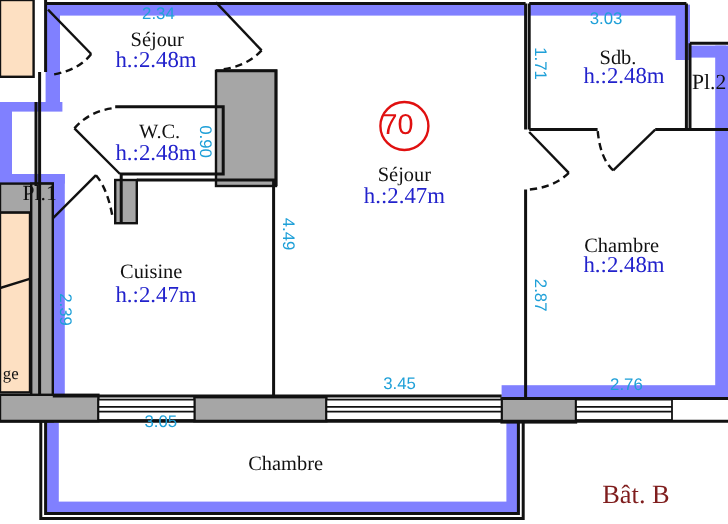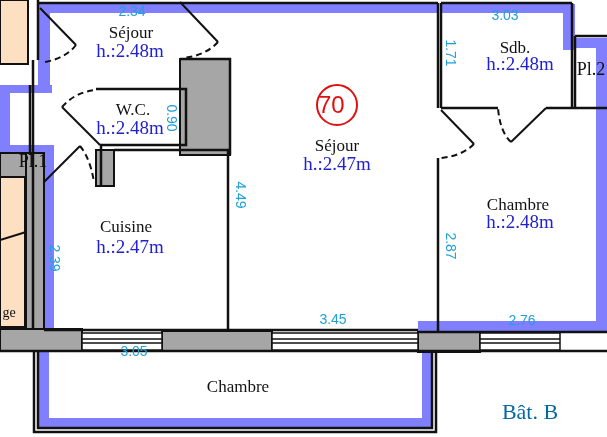--- a/index.html
+++ b/index.html
@@ -4,21 +4,21 @@
   <style>
     html, body { margin: 0; padding: 0; background: #ffffff; }
     body { width: 607px; height: 437px; overflow: hidden; position: relative; font-family: "Liberation Serif", serif; }
     #plan { position: absolute; left: 0; top: 0; width: 607px; height: 437px; }
     .lbl { position: absolute; white-space: nowrap; transform: translate(-50%, -50%); }
     .room-name { font-family: "Liberation Serif", serif; font-size: 17px; color: #111; }
     .room-h { font-family: Liberation Serif, serif; font-size: 19px; color: #2222cc; }
     .dim { font-family: "Liberation Sans", sans-serif; font-size: 14px; color: #1fa0d8; }
     .dim.v { transform: translate(-50%, -50%) rotate(90deg); }
     .small { font-size: 18px; }
-    .bat { font-family: "Liberation Serif", serif; font-size: 22px; color: #0369a1; }
+    .bat { font-family: "Liberation Serif", serif; font-size: 22px; color: #7f1d1d; }
     .badge { position: absolute; width: 38px; height: 38px; border: 2px solid #e01010; border-radius: 50%;
              color: #e01010; font-family: "Liberation Sans", sans-serif; font-size: 24px; line-height: 38px; text-align: left;
              transform: translate(-50%, -50%); }
   </style>
 </head>
 <body>
 
 <svg id="plan" viewBox="0 0 607 437" xmlns="http://www.w3.org/2000/svg">
 
   <rect x="0" y="0" width="28" height="64" fill="#fde0c2" stroke="#111" stroke-width="2"></rect>

